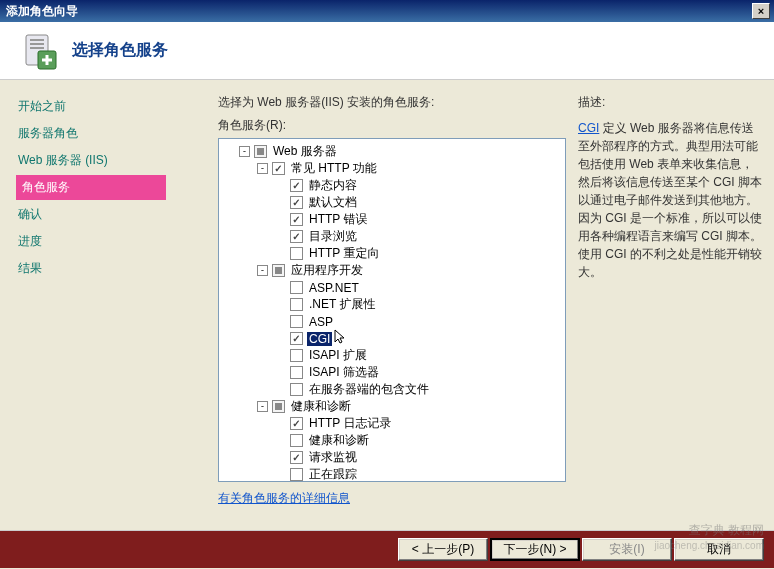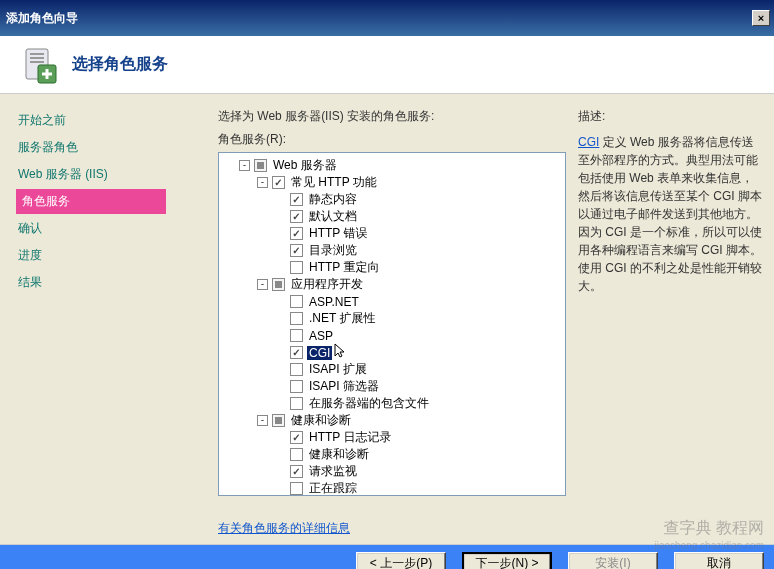--- a/index.html
+++ b/index.html
@@ -1,17 +1,17 @@
 <!DOCTYPE html>
 <html><head>
 <meta charset="utf-8">
 <style>
 * { box-sizing: border-box; margin: 0; padding: 0; }
 body { font-family: "SimSun", "宋体", sans-serif; font-size: 12px; background: #ece9d8; width: 774px; height: 569px; overflow: hidden; }
-.titlebar { background: linear-gradient(#0a246a, #3a6ea5); color: #fff; height: 36px; display: flex; align-items: center; padding: 0 4px; }
+.titlebar { background: linear-gradient(#0a246a, #3a6ea5); color: #fff; height: 22px; display: flex; align-items: center; padding: 0 4px; }
 .titlebar span { flex: 1; font-weight: bold; padding-left: 2px; }
 .close-btn { width: 18px; height: 16px; background: #d4d0c8; border: 1px solid #fff; border-right-color: #404040; border-bottom-color: #404040; display: flex; align-items: center; justify-content: center; font-family: Arial; font-weight: bold; font-size: 11px; cursor: pointer; color: #000; }
 .header { background: #fff; height: 58px; display: flex; align-items: center; padding-left: 20px; border-bottom: 1px solid #ccc; }
 .header-icon { width: 40px; height: 40px; margin-right: 12px; position: relative; }
 .header-title { font-size: 16px; color: #15428b; font-weight: bold; }
 .content { display: flex; height: 450px; }
 .sidebar { width: 200px; padding: 14px 0 0 16px; }
 .sidebar-item { padding: 4px 2px; color: #0f766e; cursor: pointer; margin-bottom: 2px; }
 .sidebar-item.active { color: #fff; background: #ec4899; width: 150px; padding-left: 6px; }
 .main { flex: 1; padding: 14px 8px 0 18px; display: flex; flex-direction: column; }
@@ -21,30 +21,30 @@
 .tree-node { white-space: nowrap; display: flex; align-items: center; height: 17px; }
 .indent { display: inline-block; width: 18px; flex-shrink: 0; }
 .expand { display: inline-flex; width: 11px; height: 11px; border: 1px solid #888; background: #fff; align-items: center; justify-content: center; font-size: 9px; line-height: 1; cursor: pointer; margin-right: 4px; font-family: monospace; flex-shrink: 0; }
 .chk { width: 13px; height: 13px; border: 1px solid #888; background: #fff; display: inline-flex; align-items: center; justify-content: center; margin-right: 4px; font-size: 10px; flex-shrink: 0; cursor: pointer; }
 .chk.checked::before { content: "✓"; color: #444; font-weight: bold; }
 .chk.partial { background: #f4f4f4; }
 .chk.partial::before { content: ""; width: 7px; height: 7px; background: #888; display: block; }
 .node-label { padding: 0 2px; }
 .node-label.selected { background: #0a246a; color: #fff; }
 .cursor-icon { display: inline-block; margin-left: 2px; }
-.link { color: #1155cc; text-decoration: underline; cursor: pointer; margin-top: 24px; display: inline-block; }
+.link { color: #1155cc; text-decoration: underline; cursor: pointer; margin-top: 8px; display: inline-block; }
 .desc-panel { width: 200px; padding: 14px 10px 0 4px; }
 .desc-title { color: #333; margin-bottom: 8px; }
 .desc-text { color: #333; line-height: 1.5; }
 .desc-text .hl { color: #1155cc; text-decoration: underline; cursor: pointer; }
-.footer { height: 38px; border-top: 1px solid #ccc; display: flex; align-items: center; justify-content: flex-end; padding-right: 10px; gap: 16px; background: #3b82f6; }
+.footer { height: 38px; border-top: 1px solid #ccc; display: flex; align-items: center; justify-content: flex-end; padding-right: 10px; gap: 2px; background: #7f1d1d; }
 .btn { min-width: 90px; height: 23px; background: #ece9d8; border: 1px solid #404040; border-top-color: #fff; border-left-color: #fff; box-shadow: inset -1px -1px 0 #808080, inset 1px 1px 0 #d4d0c8; cursor: pointer; font-size: 12px; font-family: inherit; }
 .btn[disabled] { color: #888; cursor: default; }
 .btn.default { border: 2px solid #000; }
-.watermark { position: absolute; right: 10px; bottom: 30px; font-size: 16px; color: rgba(120,120,120,0.5); pointer-events: none; font-family: Arial; }
+.watermark { position: absolute; right: 10px; bottom: 30px; font-size: 12px; color: rgba(120,120,120,0.5); pointer-events: none; font-family: Arial; }
 .watermark-sub { position: absolute; right: 10px; bottom: 18px; font-size: 10px; color: rgba(120,120,120,0.4); pointer-events: none; font-family: Arial; }
 </style>
 </head>
 <body>
 
 <div class="titlebar">
   <span>添加角色向导</span>
   <div class="close-btn">×</div>
 </div>
 

